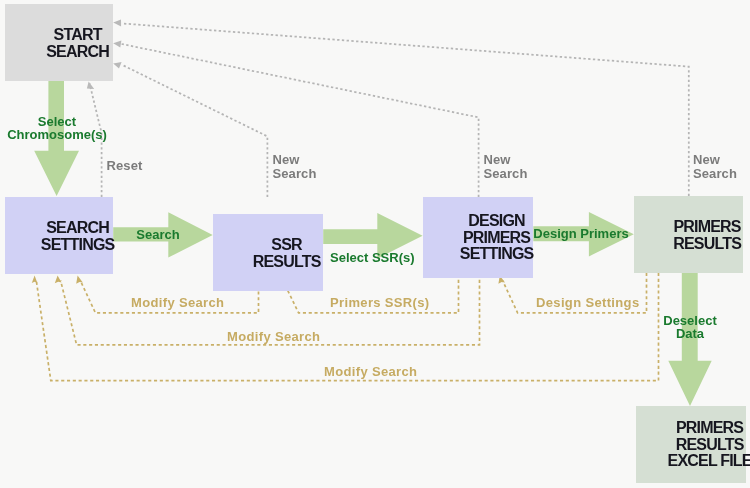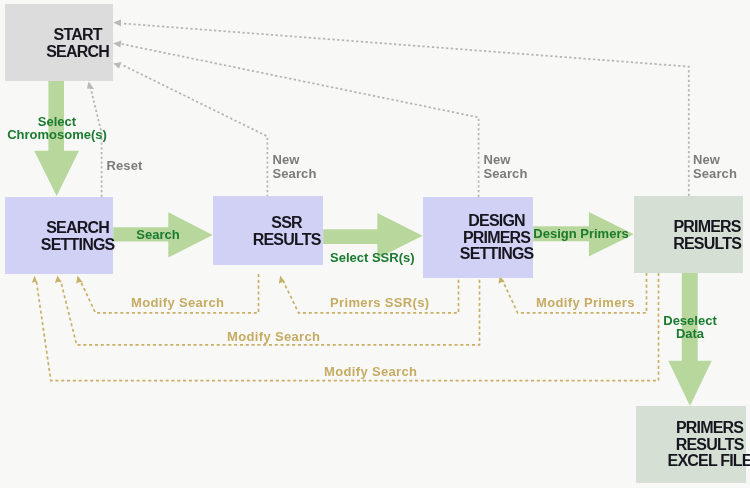--- a/index.html
+++ b/index.html
@@ -67,21 +67,21 @@
   </svg>
 
   <div class="node l2" id="n0" style="left: 5px; top: 4px; width: 108px; height: 77px; background: rgb(220, 220, 220);">
       <span>START</span>
       <span>SEARCH</span>
     </div>
   <div class="node l2" id="n1" style="left: 5px; top: 197px; width: 108px; height: 77px; background: rgb(209, 209, 245);">
       <span>SEARCH</span>
       <span>SETTINGS</span>
     </div>
-  <div class="node l2" id="n2" style="left: 213px; top: 196px; width: 110px; height: 69px; background: rgb(209, 209, 245);">
+  <div class="node l2" id="n2" style="left: 213px; top: 214px; width: 110px; height: 77px; background: rgb(209, 209, 245);">
       <span>SSR</span>
       <span>RESULTS</span>
     </div>
   <div class="node l3" id="n3" style="left: 423px; top: 197px; width: 110px; height: 81px; background: rgb(209, 209, 245);">
       <span>DESIGN</span>
       <span>PRIMERS</span>
       <span>SETTINGS</span>
     </div>
   <div class="node l2" id="n4" style="left: 634px; top: 196px; width: 109px; height: 77px; background: rgb(213, 223, 211);">
       <span>PRIMERS</span>
@@ -127,21 +127,21 @@
       <div>Reset</div>
     </div>
 
   <div class="alabel orange" style="left:131px;top:296px;width:80px;" id="o0">
       <div>Modify Search</div>
     </div>
   <div class="alabel orange" style="left:330px;top:296px;width:92px;" id="o1">
       <div>Primers SSR(s)</div>
     </div>
   <div class="alabel orange" style="left:536px;top:296px;width:90px;" id="o2">
-      <div>Modify Primers</div>
+      <div>Design Settings</div>
     </div>
   <div class="alabel orange" style="left:227px;top:330px;width:80px;" id="o3">
       <div>Modify Search</div>
     </div>
   <div class="alabel orange" style="left:324px;top:365px;width:80px;" id="o4">
       <div>Modify Search</div>
     </div>
 </div>
 
 </body></html>

